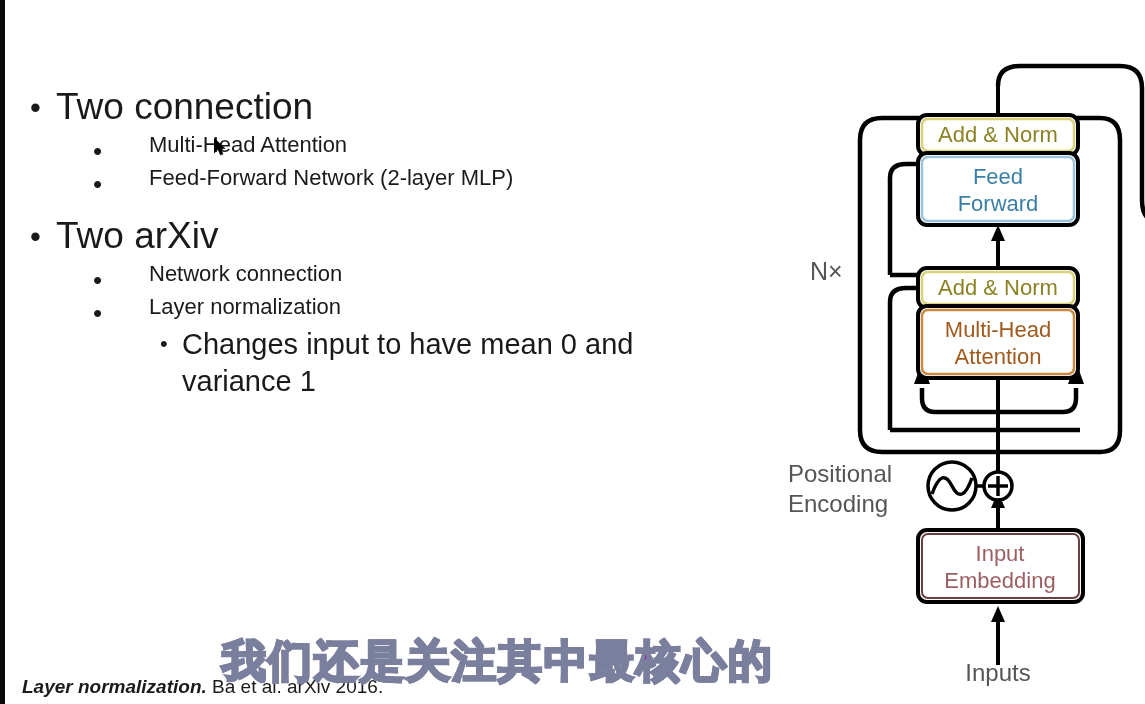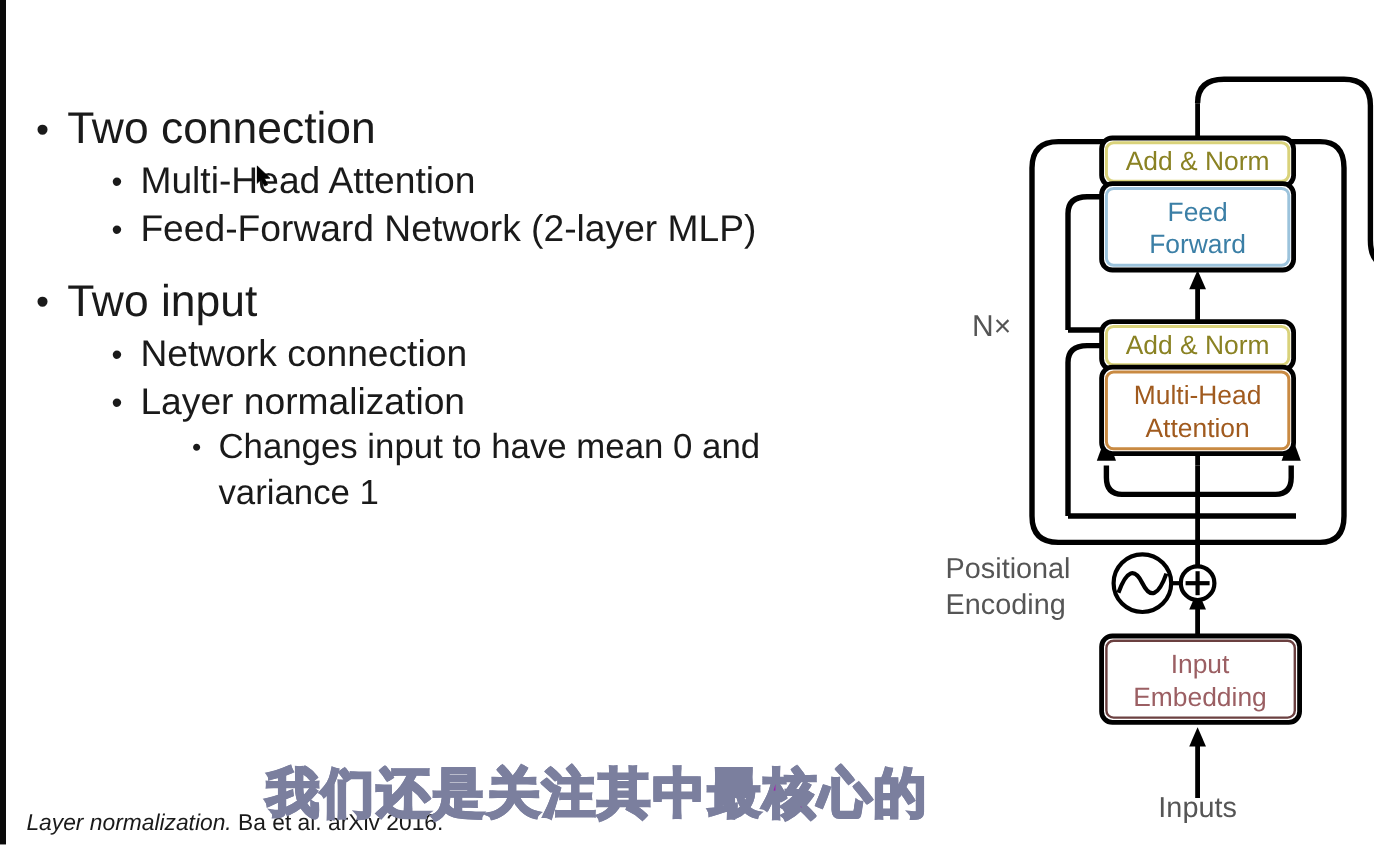--- a/index.html
+++ b/index.html
@@ -67,22 +67,23 @@
   .lvl2 {
     margin-left: 63px;
     margin-bottom: 0px;
   }
   .lvl2 .bullet-dot {
     font-size: 26px;
     width: 24px;
     padding-top: 7px;
   }
   .lvl2 .bullet-text {
-    font-size: 31px;
+    font-size: 22px;
     line-height: 1.30;
+    margin-left: 32px;
   }
   
   .lvl3 {
     margin-left: 130px;
   }
   .lvl3 .bullet-dot {
     font-size: 22px;
     width: 22px;
     padding-top: 7px;
   }
@@ -96,21 +97,21 @@
 
   
   .footnote {
     position: absolute;
     left: 22px;
     top: 676px;
     font-size: 19px;
     color: #1a1a1a;
     white-space: nowrap;
   }
-  .footnote .ital { font-style: italic; }
+  .footnote .ital { font-style: italic; font-weight: bold; }
 
   
   .subtitle {
     position: absolute;
     left: 222px;
     top: 632px;
     font-size: 44px;
     font-weight: bold;
     letter-spacing: 2px;
     color: #a21caf;
@@ -165,21 +166,21 @@
 
     <div class="bullet-row lvl2">
       <span class="bullet-dot">•</span>
       <span class="bullet-text">Feed-Forward Network (2-layer MLP)</span>
     </div>
 
     <div class="gap-group"></div>
 
     <div class="bullet-row lvl1">
       <span class="bullet-dot">•</span>
-      <span class="bullet-text">Two input</span>
+      <span class="bullet-text">Two arXiv</span>
     </div>
 
     <div class="bullet-row lvl2">
       <span class="bullet-dot">•</span>
       <span class="bullet-text">Network connection</span>
     </div>
 
     <div class="bullet-row lvl2">
       <span class="bullet-dot">•</span>
       <span class="bullet-text">Layer normalization</span>

